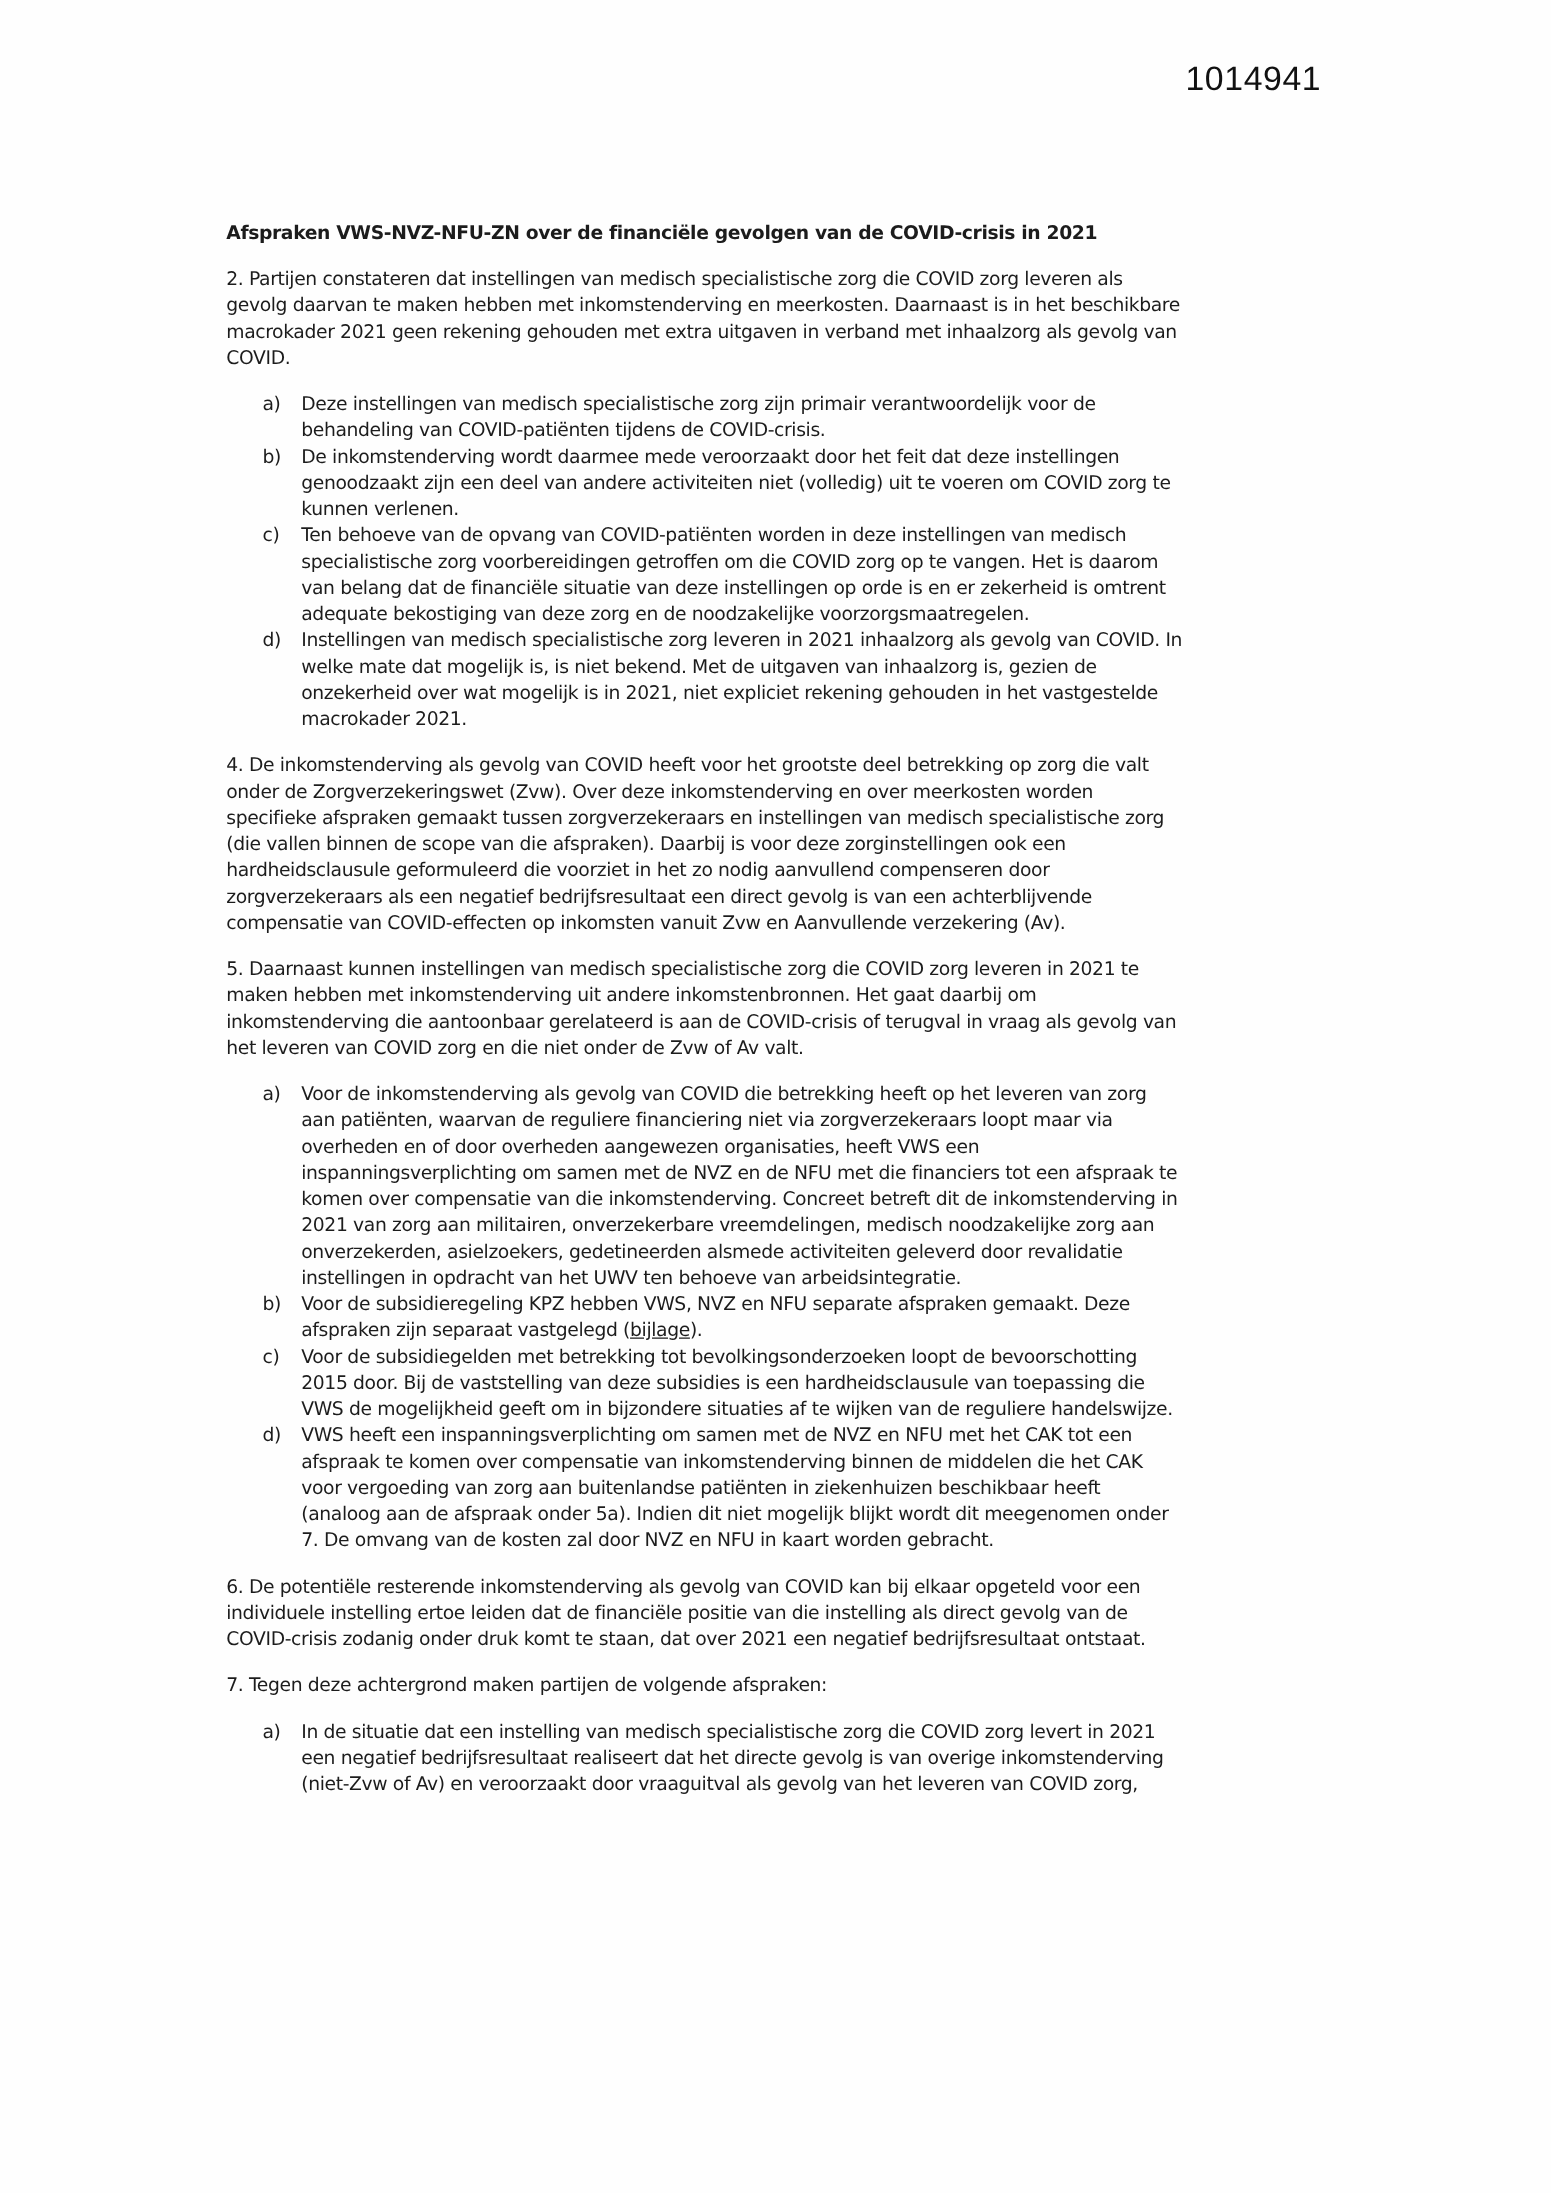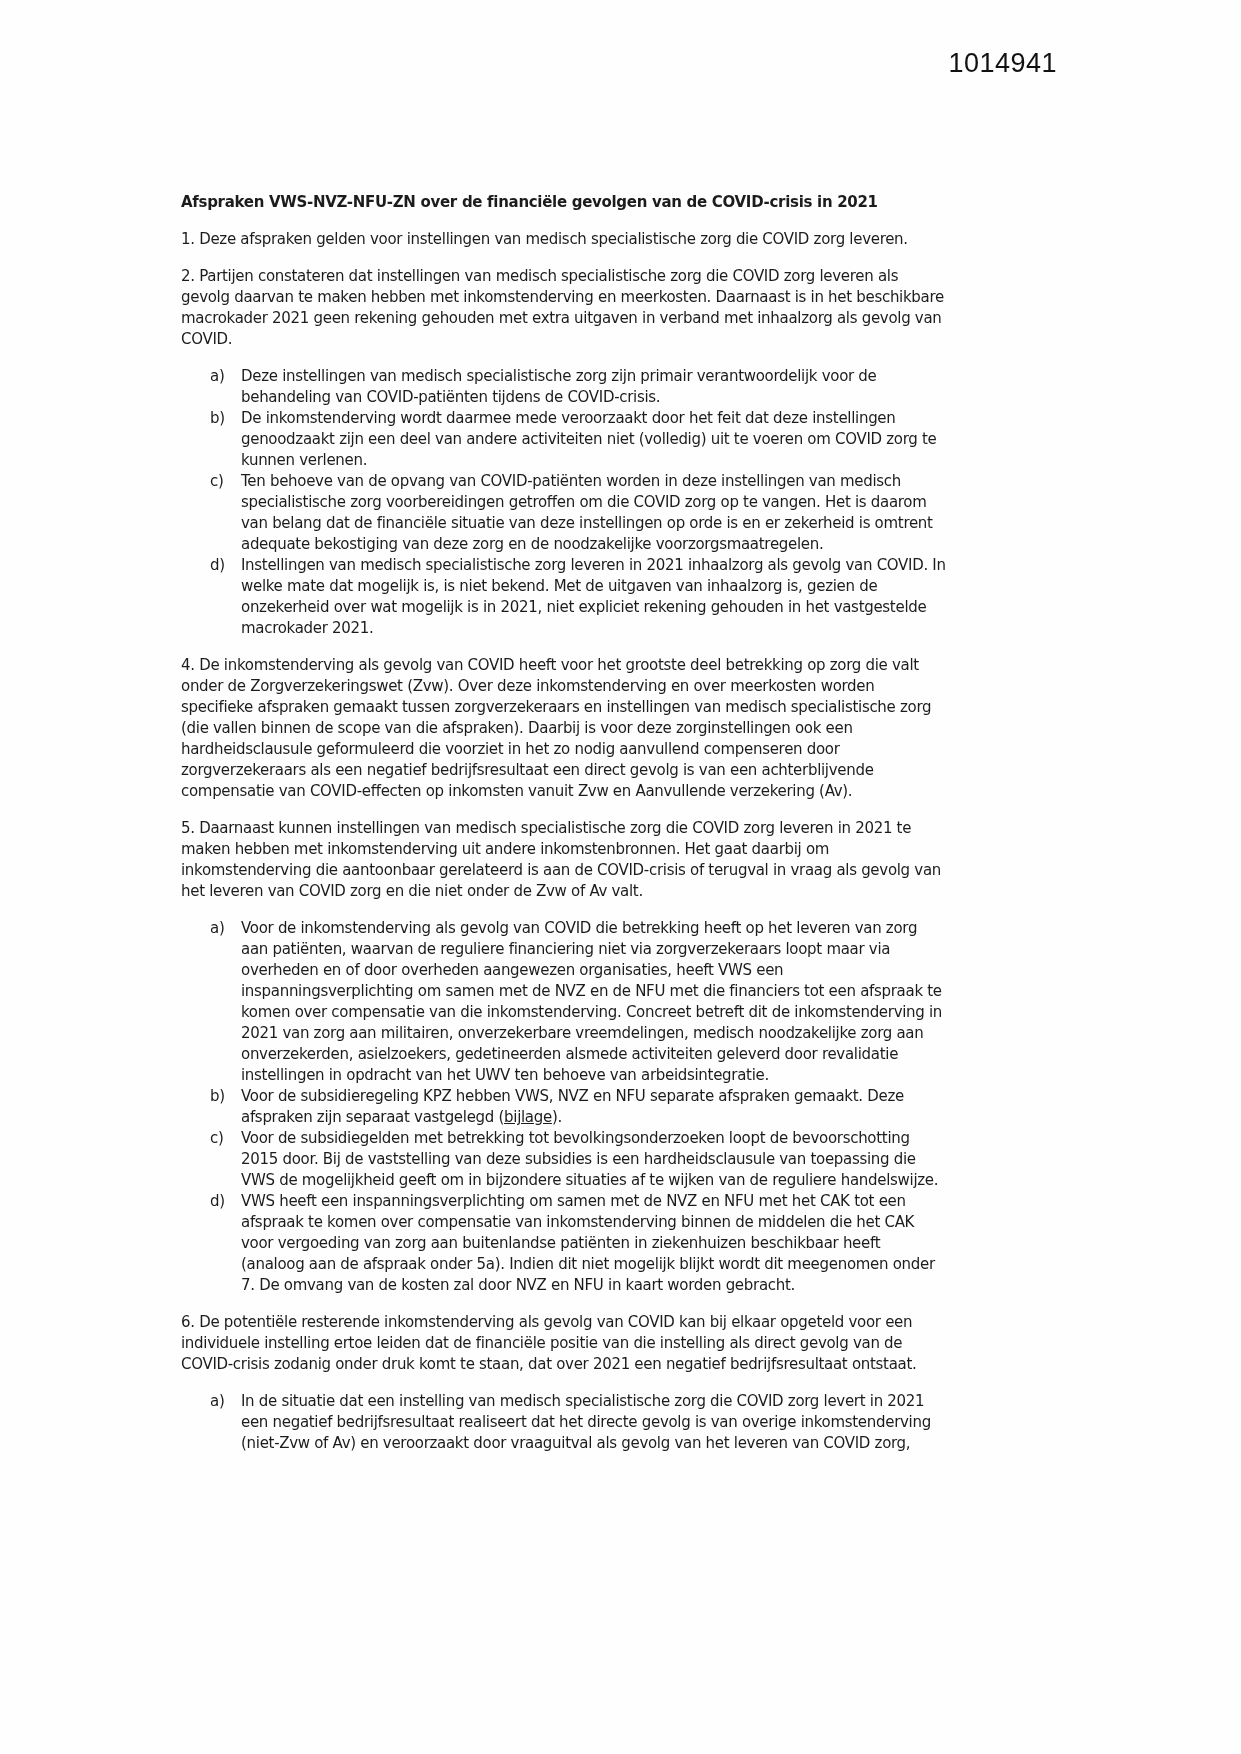--- a/index.html
+++ b/index.html
@@ -38,21 +38,21 @@
     font-size: 15px;
     line-height: 21px;
     letter-spacing: -0.3px;
     color: #1c1c1c;
   }
   .content p {
     margin: 0 0 16px 0;
   }
   p.title {
     font-weight: bold;
-    margin: 16px 0 16px 0;
+    margin: 0 0 16px 0;
   }
   .list {
     margin: 0 0 16px 0;
     padding-left: 29px;
   }
   .li {
     display: flex;
     align-items: flex-start;
   }
   .marker {
@@ -72,21 +72,20 @@
 <body>
 
 <div class="sheet">
 
   <div class="doc-number">1014941</div>
 
   <div class="content">
 
     <p class="title">Afspraken VWS-NVZ-NFU-ZN over de financiële gevolgen van de COVID-crisis in 2021</p>
 
-    <p>1. Deze afspraken gelden voor instellingen van medisch specialistische zorg die COVID zorg leveren.</p>
 
     <p>2. Partijen constateren dat instellingen van medisch specialistische zorg die COVID zorg leveren als gevolg daarvan te maken hebben met inkomstenderving en meerkosten. Daarnaast is in het beschikbare macrokader 2021 geen rekening gehouden met extra uitgaven in verband met inhaalzorg als gevolg van COVID.</p>
 
 
     <div class="list">
       <div class="li">
         <span class="marker">a)</span>
         <span class="li-text">Deze instellingen van medisch specialistische zorg zijn primair verantwoordelijk voor de behandeling van COVID-patiënten tijdens de COVID-crisis.</span>
       </div>
       <div class="li">
@@ -121,20 +120,21 @@
         <span class="li-text">Voor de subsidiegelden met betrekking tot bevolkingsonderzoeken loopt de bevoorschotting 2015 door. Bij de vaststelling van deze subsidies is een hardheidsclausule van toepassing die VWS de mogelijkheid geeft om in bijzondere situaties af te wijken van de reguliere handelswijze.</span>
       </div>
       <div class="li">
         <span class="marker">d)</span>
         <span class="li-text">VWS heeft een inspanningsverplichting om samen met de NVZ en NFU met het CAK tot een afspraak te komen over compensatie van inkomstenderving binnen de middelen die het CAK voor vergoeding van zorg aan buitenlandse patiënten in ziekenhuizen beschikbaar heeft (analoog aan de afspraak onder 5a). Indien dit niet mogelijk blijkt wordt dit meegenomen onder 7. De omvang van de kosten zal door NVZ en NFU in kaart worden gebracht.</span>
       </div>
     </div>
 
     <p>6. De potentiële resterende inkomstenderving als gevolg van COVID kan bij elkaar opgeteld voor een individuele instelling ertoe leiden dat de financiële positie van die instelling als direct gevolg van de COVID-crisis zodanig onder druk komt te staan, dat over 2021 een negatief bedrijfsresultaat ontstaat.</p>
 
+    <p>7. Tegen deze achtergrond maken partijen de volgende afspraken:</p>
 
     <div class="list">
       <div class="li">
         <span class="marker">a)</span>
         <span class="li-text">In de situatie dat een instelling van medisch specialistische zorg die COVID zorg levert in 2021 een negatief bedrijfsresultaat realiseert dat het directe gevolg is van overige inkomstenderving (niet-Zvw of Av) en veroorzaakt door vraaguitval als gevolg van het leveren van COVID zorg,</span>
       </div>
     </div>
 
   </div>
 </div>

